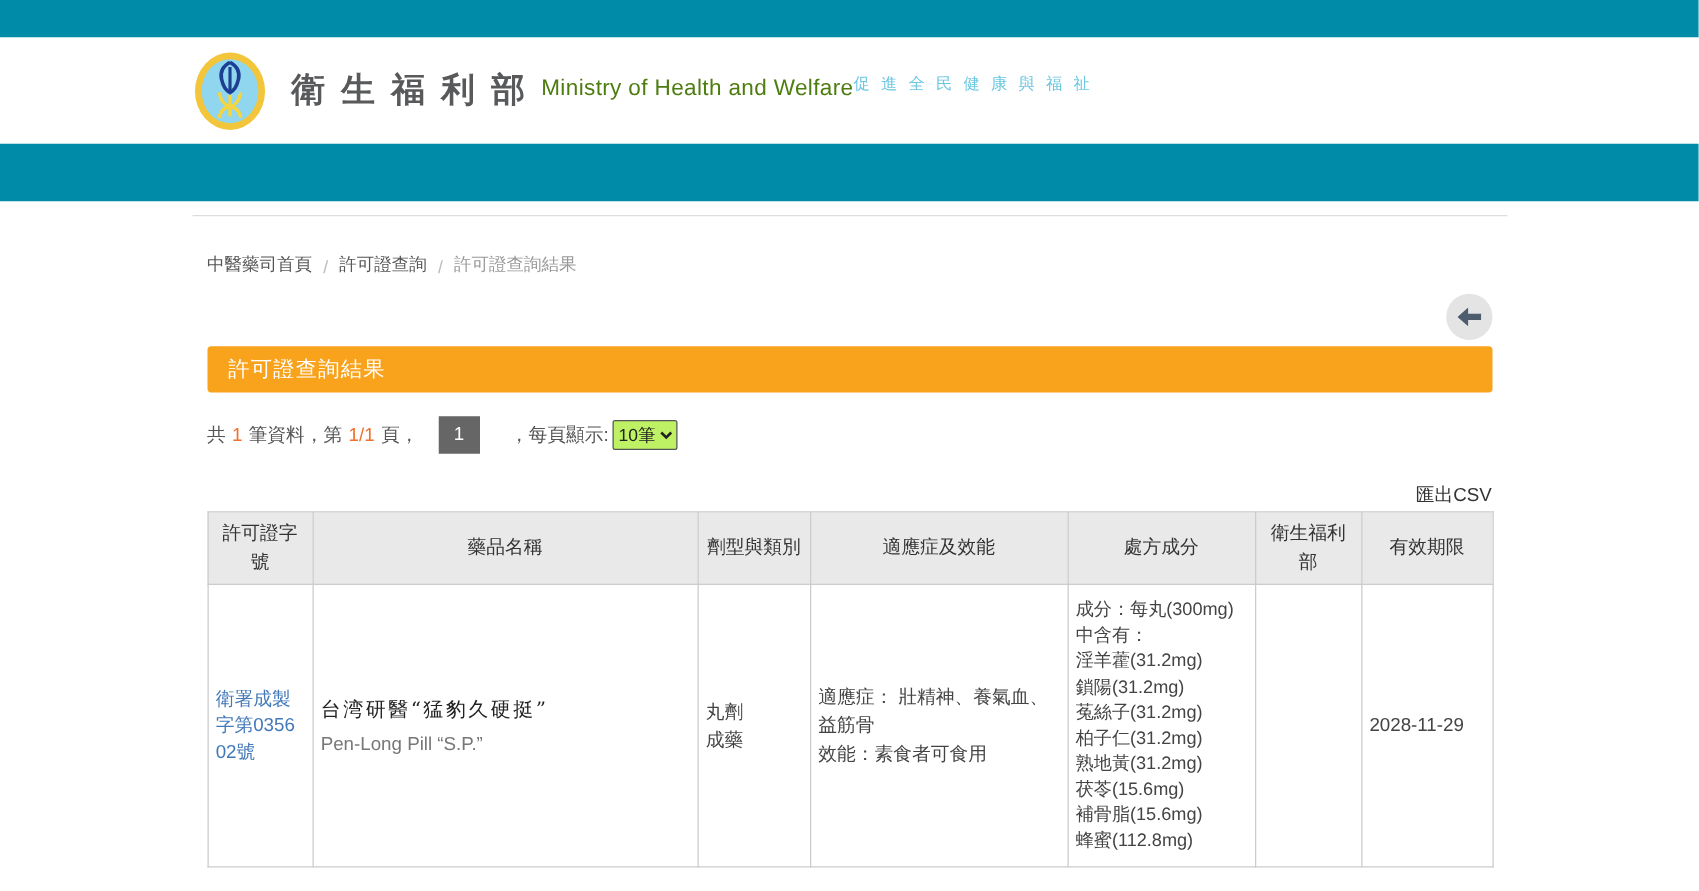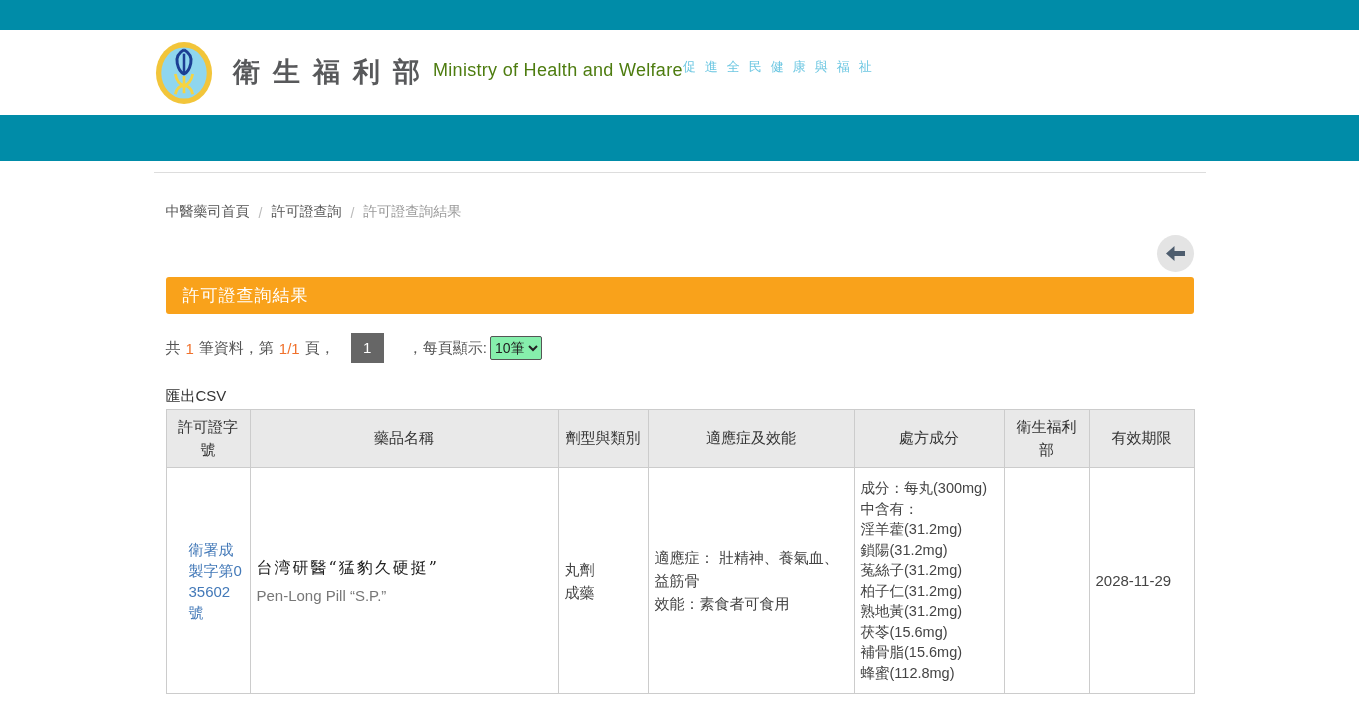--- a/index.html
+++ b/index.html
@@ -63,23 +63,23 @@
   .pg-num{color:var(--accent-orange);margin:0 5px;}
   .page-box{
     width:33px;height:30px;margin:0 24px 0 16px;
     background:#666;border:none;color:#fff;
     font-size:15px;line-height:30px;text-align:center;cursor:pointer;
     font-family:inherit;
   }
   .per-page-select{
     margin-left:3px;height:24px;font-size:14px;
     font-family:inherit;color:#222;
-    border:1px solid #555;background:#86efac;border-radius:2px;
-  }
-  .csv-row{margin-top:24px;text-align:left;font-size:15px;}
+    border:1px solid #555;background:#bef264;border-radius:2px;
+  }
+  .csv-row{margin-top:24px;text-align:right;font-size:15px;}
   .csv-link{color:#333;text-decoration:none;cursor:pointer;}
   
   table.results{
     margin-top:3px;width:100%;
     border-collapse:collapse;table-layout:fixed;
   }
   table.results th,table.results td{
     border:1px solid #ccc;
     padding:8px 6px;
     vertical-align:middle;
@@ -87,21 +87,21 @@
     word-break:break-all;
   }
   table.results thead th{
     background:#e9e9e9;height:58px;
     font-size:15px;font-weight:400;color:#333;
     text-align:center;padding:4px 6px;line-height:1.5;
   }
   table.results tbody td{height:226px;font-size:15px;color:#444;}
   .license-link{
     color:var(--link-blue);cursor:pointer;text-decoration:none;
-    line-height:21px;display:inline-block;margin-left:16px;
+    line-height:21px;display:inline-block;
   }
   .drug-zh{
     font-family:"DejaVu Serif","Liberation Serif",serif;
     font-size:16px;color:#222;margin-bottom:8px;letter-spacing:2px;
   }
   .drug-en{color:#777;font-size:15px;}
   .preline{white-space:pre-line;}
   .cell-dosage{color:#555;line-height:23px;}
   .cell-indications{color:#555;line-height:23px;}
   .cell-ingredients{color:#333;font-size:14.5px !important;line-height:20.5px;}

